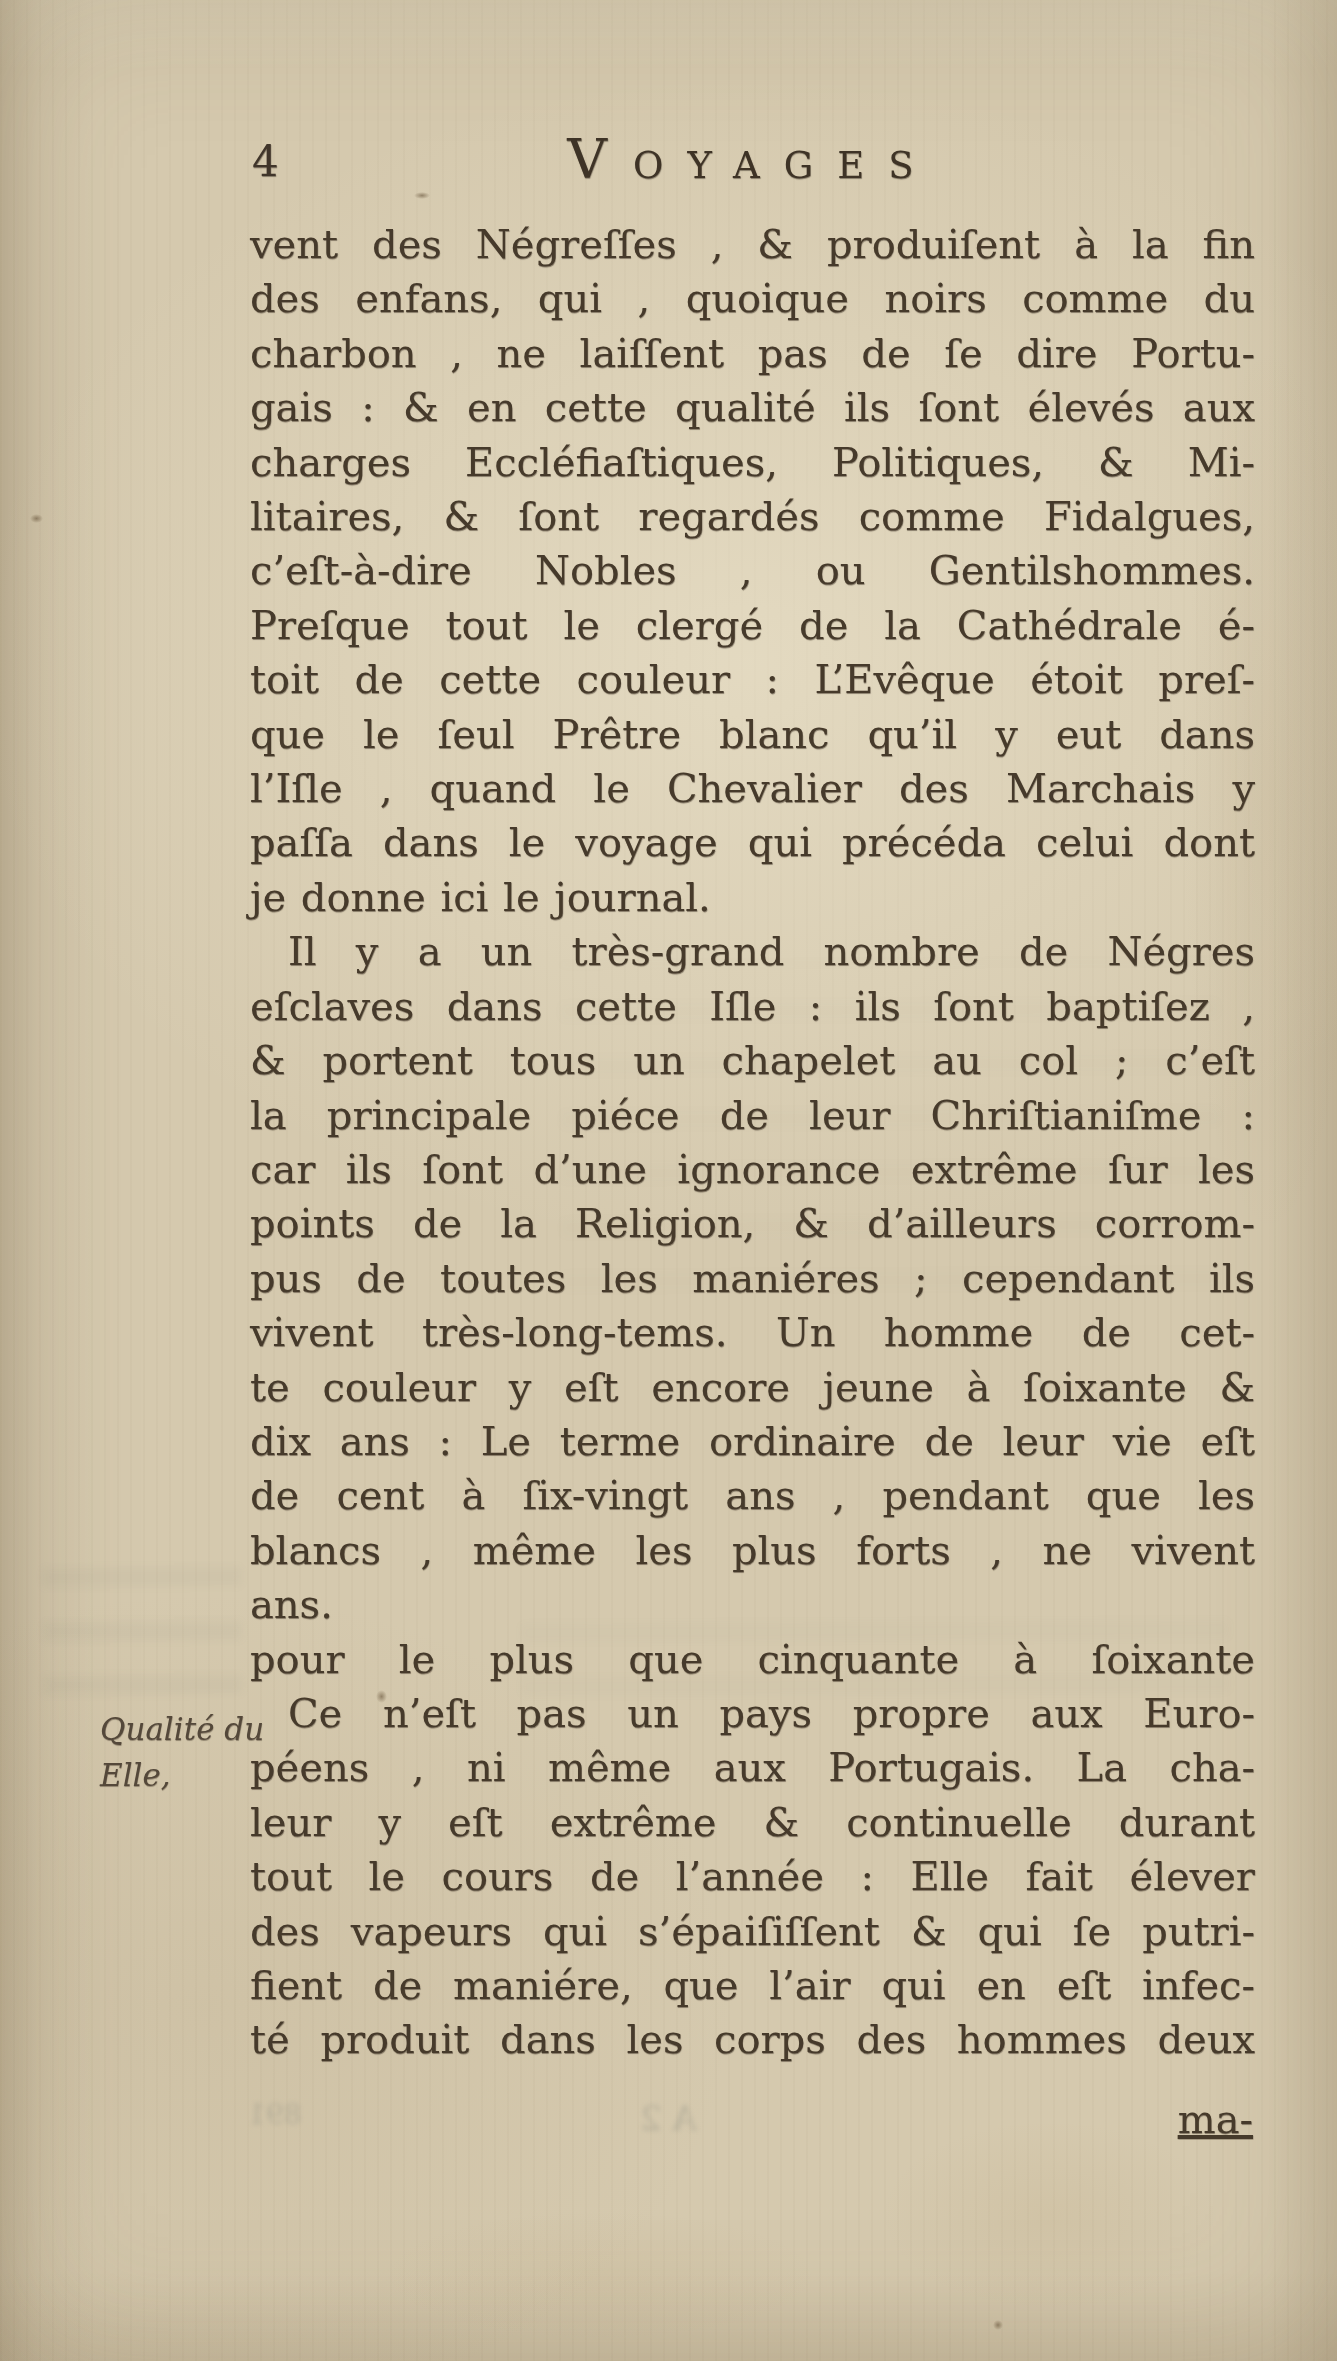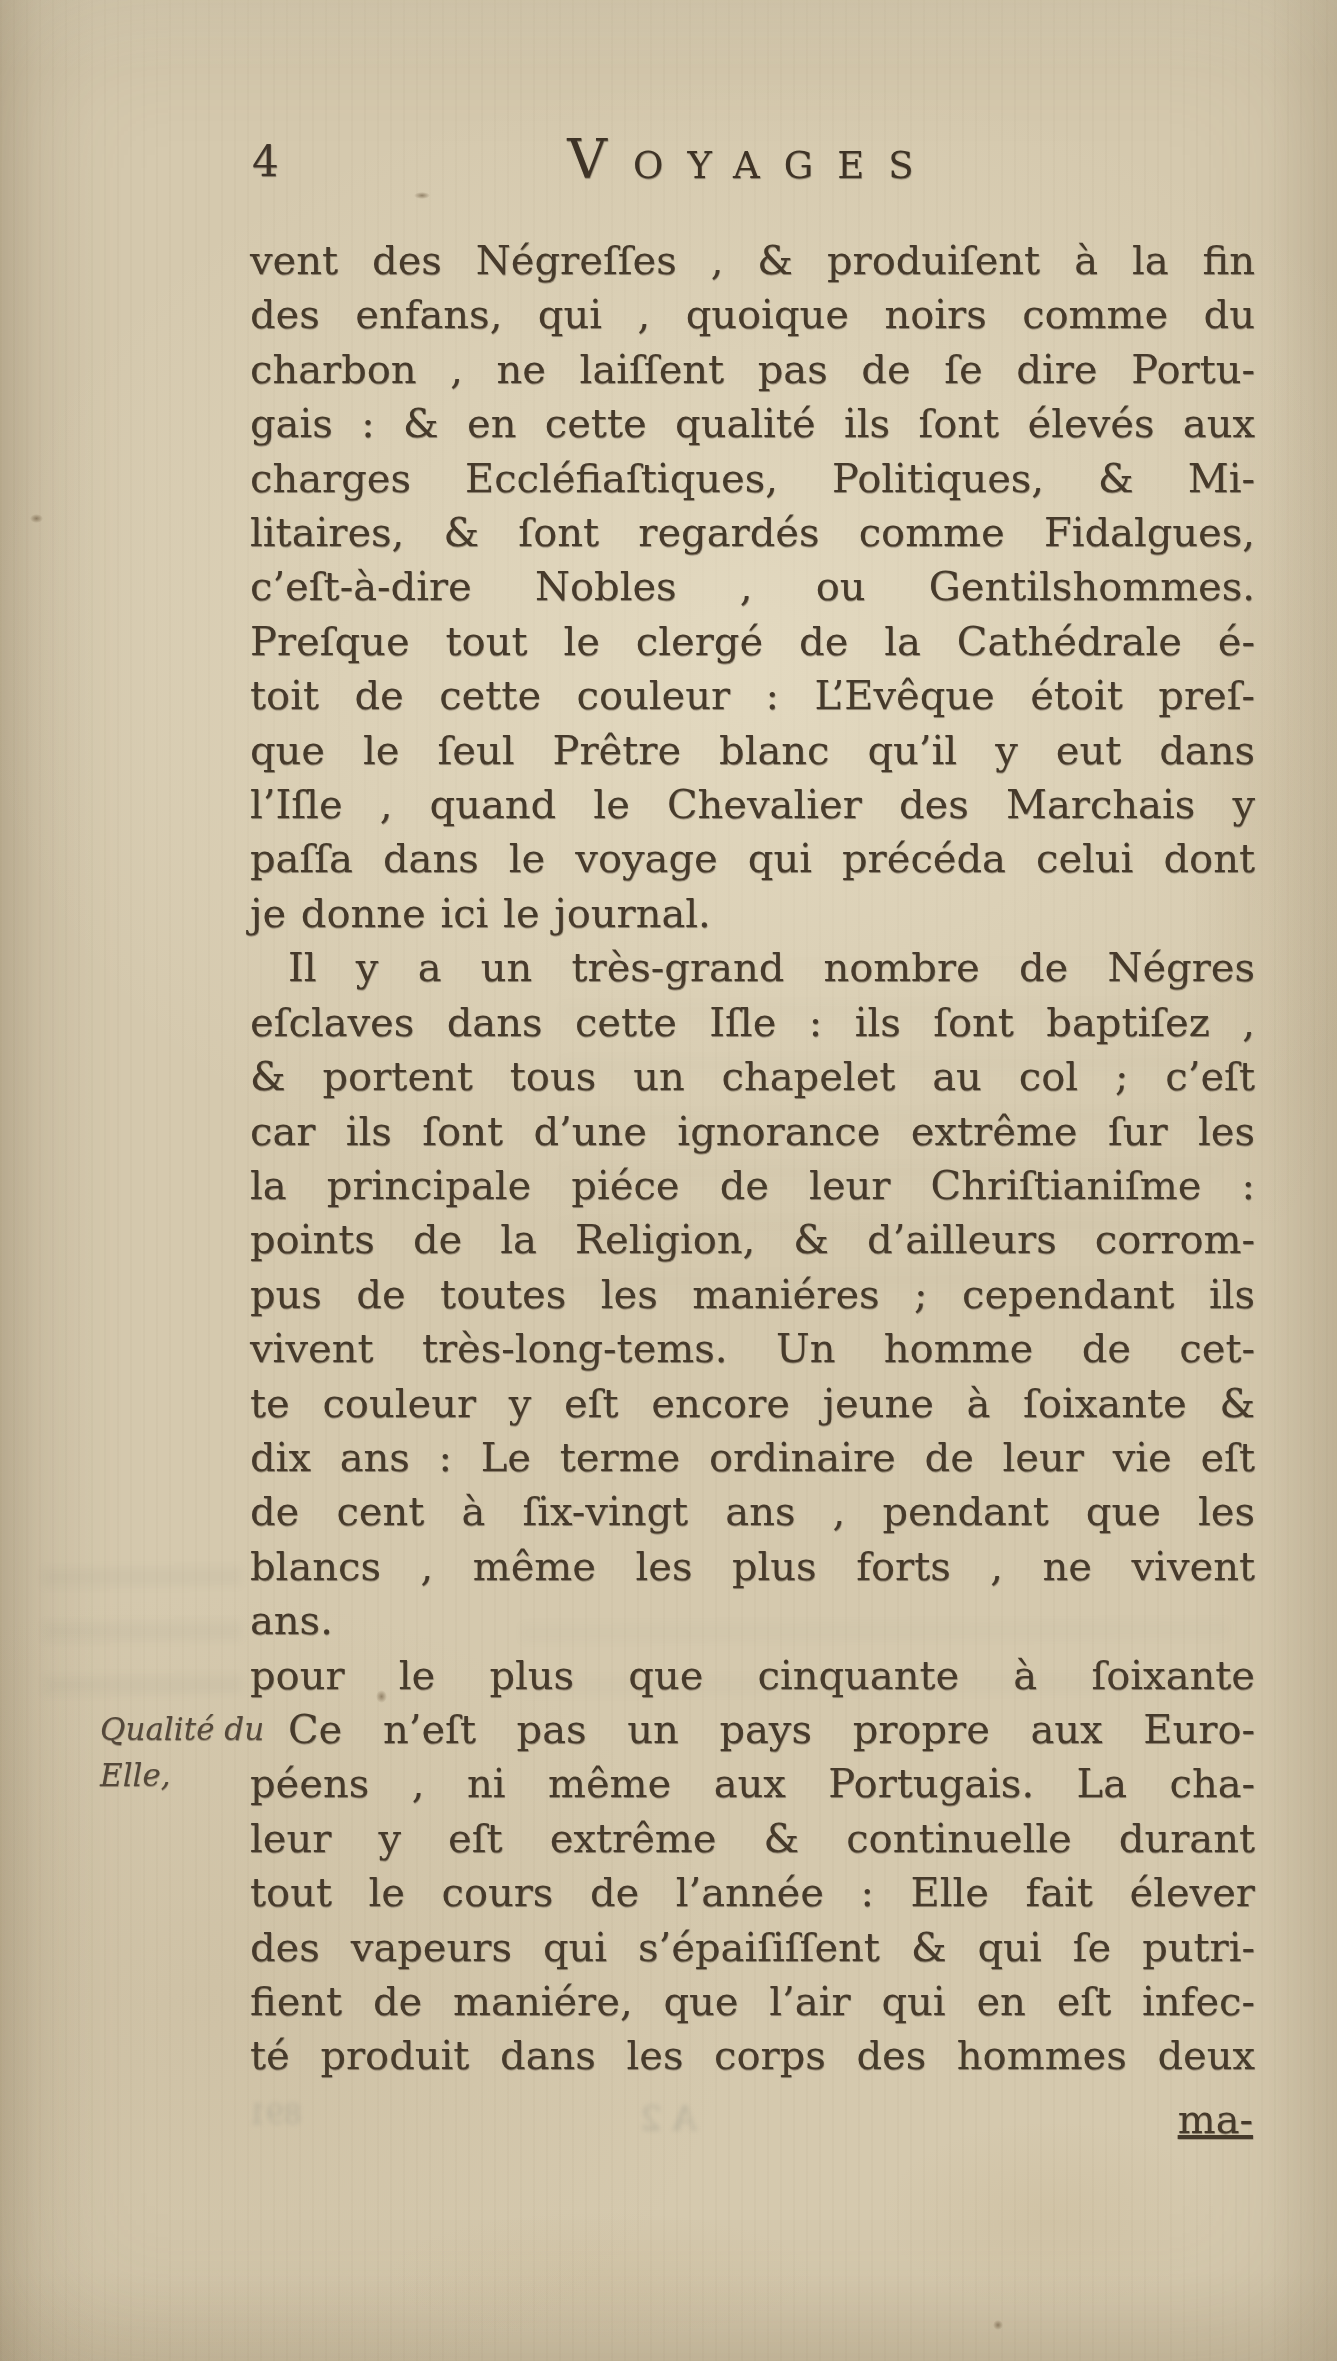--- a/index.html
+++ b/index.html
@@ -31,21 +31,20 @@
     letter-spacing:24px;color:#3e3326;
     text-shadow:0.4px 0.6px 0.9px rgba(58,47,35,0.5);
   }
   .running-head::first-letter{font-size:55px;letter-spacing:26px;}
   
   .text-block{
     position:absolute;left:250px;top:217px;width:1005px;
     font-size:40px;line-height:54.4px;word-spacing:2px;
     color:#463a2b;
     text-shadow:0.4px 0.6px 0.7px rgba(61,50,38,0.5);
-    margin-top:16px;
   }
   .line{text-align:justify;text-align-last:justify;text-justify:inter-word;}
   .line.end{text-align:left;text-align-last:left;}
   .line.indent{text-indent:38px;}
   
   .margin-note{
     position:absolute;left:60px;top:1706px;width:195px;
     font-style:italic;font-size:31px;line-height:46px;
     color:#54483a;text-shadow:0.3px 0.5px 0.7px rgba(70,58,44,0.45);margin-left:40px;
   }
@@ -117,22 +116,22 @@
       <div class="line">c’eſt-à-dire Nobles , ou Gentilshommes.</div>
       <div class="line">Preſque tout le clergé de la Cathédrale é-</div>
       <div class="line">toit de cette couleur : L’Evêque étoit preſ-</div>
       <div class="line">que le ſeul Prêtre blanc qu’il y eut dans</div>
       <div class="line">l’Iſle , quand le Chevalier des Marchais y</div>
       <div class="line">paſſa dans le voyage qui précéda celui dont</div>
       <div class="line end">je donne ici le journal.</div>
       <div class="line indent">Il y a un très-grand nombre de Négres</div>
       <div class="line">eſclaves dans cette Iſle : ils ſont baptiſez ,</div>
       <div class="line">&amp; portent tous un chapelet au col ; c’eſt</div>
+      <div class="line">la principale piéce de leur Chriſtianiſme :</div>
       <div class="line">car ils ſont d’une ignorance extrême ſur les</div>
-      <div class="line">la principale piéce de leur Chriſtianiſme :</div>
       <div class="line">points de la Religion, &amp; d’ailleurs corrom-</div>
       <div class="line">pus de toutes les maniéres ; cependant ils</div>
       <div class="line">vivent très-long-tems. Un homme de cet-</div>
       <div class="line">te couleur y eſt encore jeune à ſoixante &amp;</div>
       <div class="line">dix ans : Le terme ordinaire de leur vie eſt</div>
       <div class="line">de cent à ſix-vingt ans , pendant que les</div>
       <div class="line">blancs , même les plus forts , ne vivent</div>
       <div class="line end">ans.</div>
       <div class="line">pour le plus que cinquante à ſoixante</div>
       <div class="line indent">Ce n’eſt pas un pays propre aux Euro-</div>

